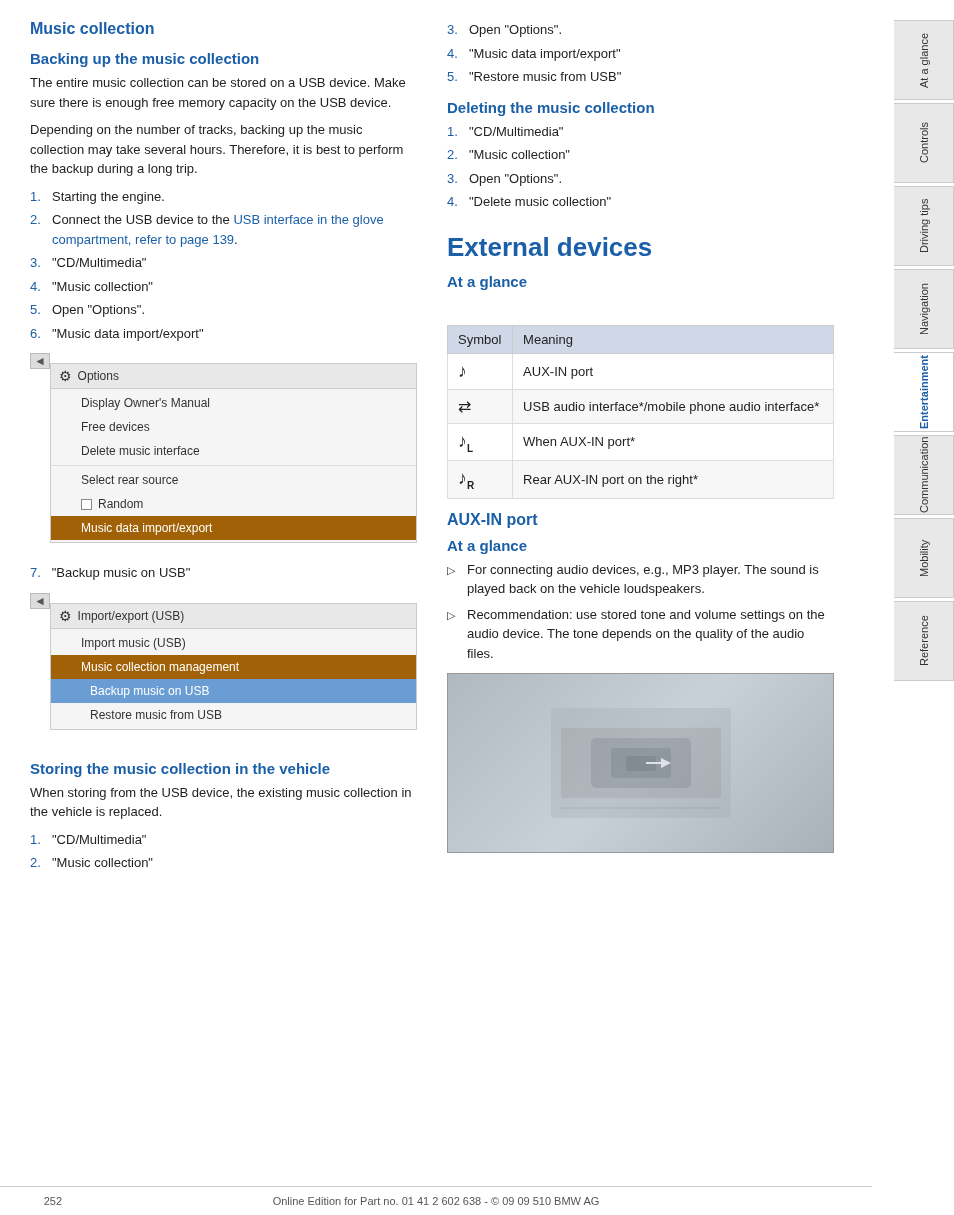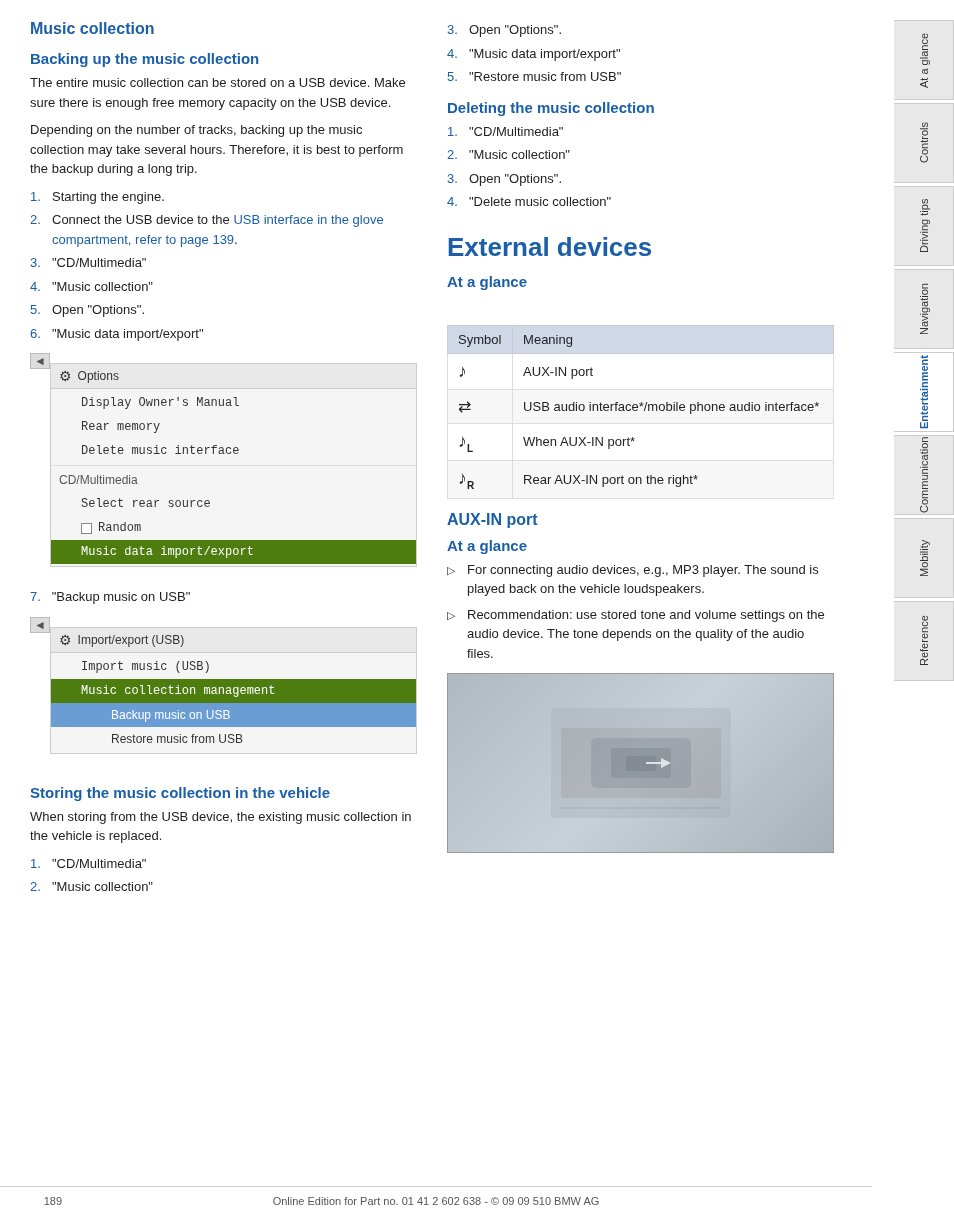--- a/index.html
+++ b/index.html
@@ -144,36 +144,35 @@
     }
 
     .menu-box .menu-item {
       padding: 3px 20px;
       font-size: 12px;
       color: #333;
       line-height: 1.5;
     }
 
     .menu-box .menu-item.highlighted {
-      background: #4d7c0f;
+      background: #a16207;
       color: #fff;
     }
 
     .menu-box .menu-item.section-header {
       padding-left: 8px;
       color: #555;
     }
 
     .menu-box .menu-item.indent {
       padding-left: 30px;
-      font-family: Liberation Mono, monospace;
     }
 
     .menu-box .menu-item.indent2 {
-      padding-left: 60px;
+      padding-left: 39px;
     }
 
     .menu-box .menu-separator {
       height: 1px;
       background: #ddd;
       margin: 2px 0;
     }
 
     .menu-box .menu-item.with-checkbox {
       display: flex;
@@ -376,24 +375,23 @@
             <div class="menu-left-arrow">
                 <span>◄</span>
               </div>
             <div class="menu-box" style="flex:1">
               <div class="menu-header">
                 <span class="menu-gear">⚙</span>
                 <span>Options</span>
               </div>
               <div class="menu-body">
                 <div class="menu-item indent">Display Owner's Manual</div>
-                <div class="menu-item indent">Rear memory</div>
+                <div class="menu-item indent">Free devices</div>
                 <div class="menu-item indent">Delete music interface</div>
                 <div class="menu-separator"></div>
-                <div class="menu-item section-header">CD/Multimedia</div>
                 <div class="menu-item indent">Select rear source</div>
                 <div class="menu-item indent with-checkbox">
                   <span class="cb"></span>
                   <span>Random</span>
                 </div>
                 <div class="menu-item highlighted indent">Music data import/export</div>
               </div>
             </div>
           </div>
 
@@ -545,17 +543,17 @@
       <div class="tab-item">Driving tips</div>
       <div class="tab-item">Navigation</div>
       <div class="tab-item active">Entertainment</div>
       <div class="tab-item">Communication</div>
       <div class="tab-item">Mobility</div>
       <div class="tab-item">Reference</div>
     </div>
   </div>
 
   <div class="footer">
-    <span style="min-width:40px;text-align:right;padding-right:8px">189</span>
+    <span style="min-width:40px;text-align:right;padding-right:8px">252</span>
     <span>Online Edition for Part no. 01 41 2 602 638 - © 09 09 510 BMW AG</span>
     <span style="min-width:40px"></span>
   </div>
 </div>
 
 </body></html>

